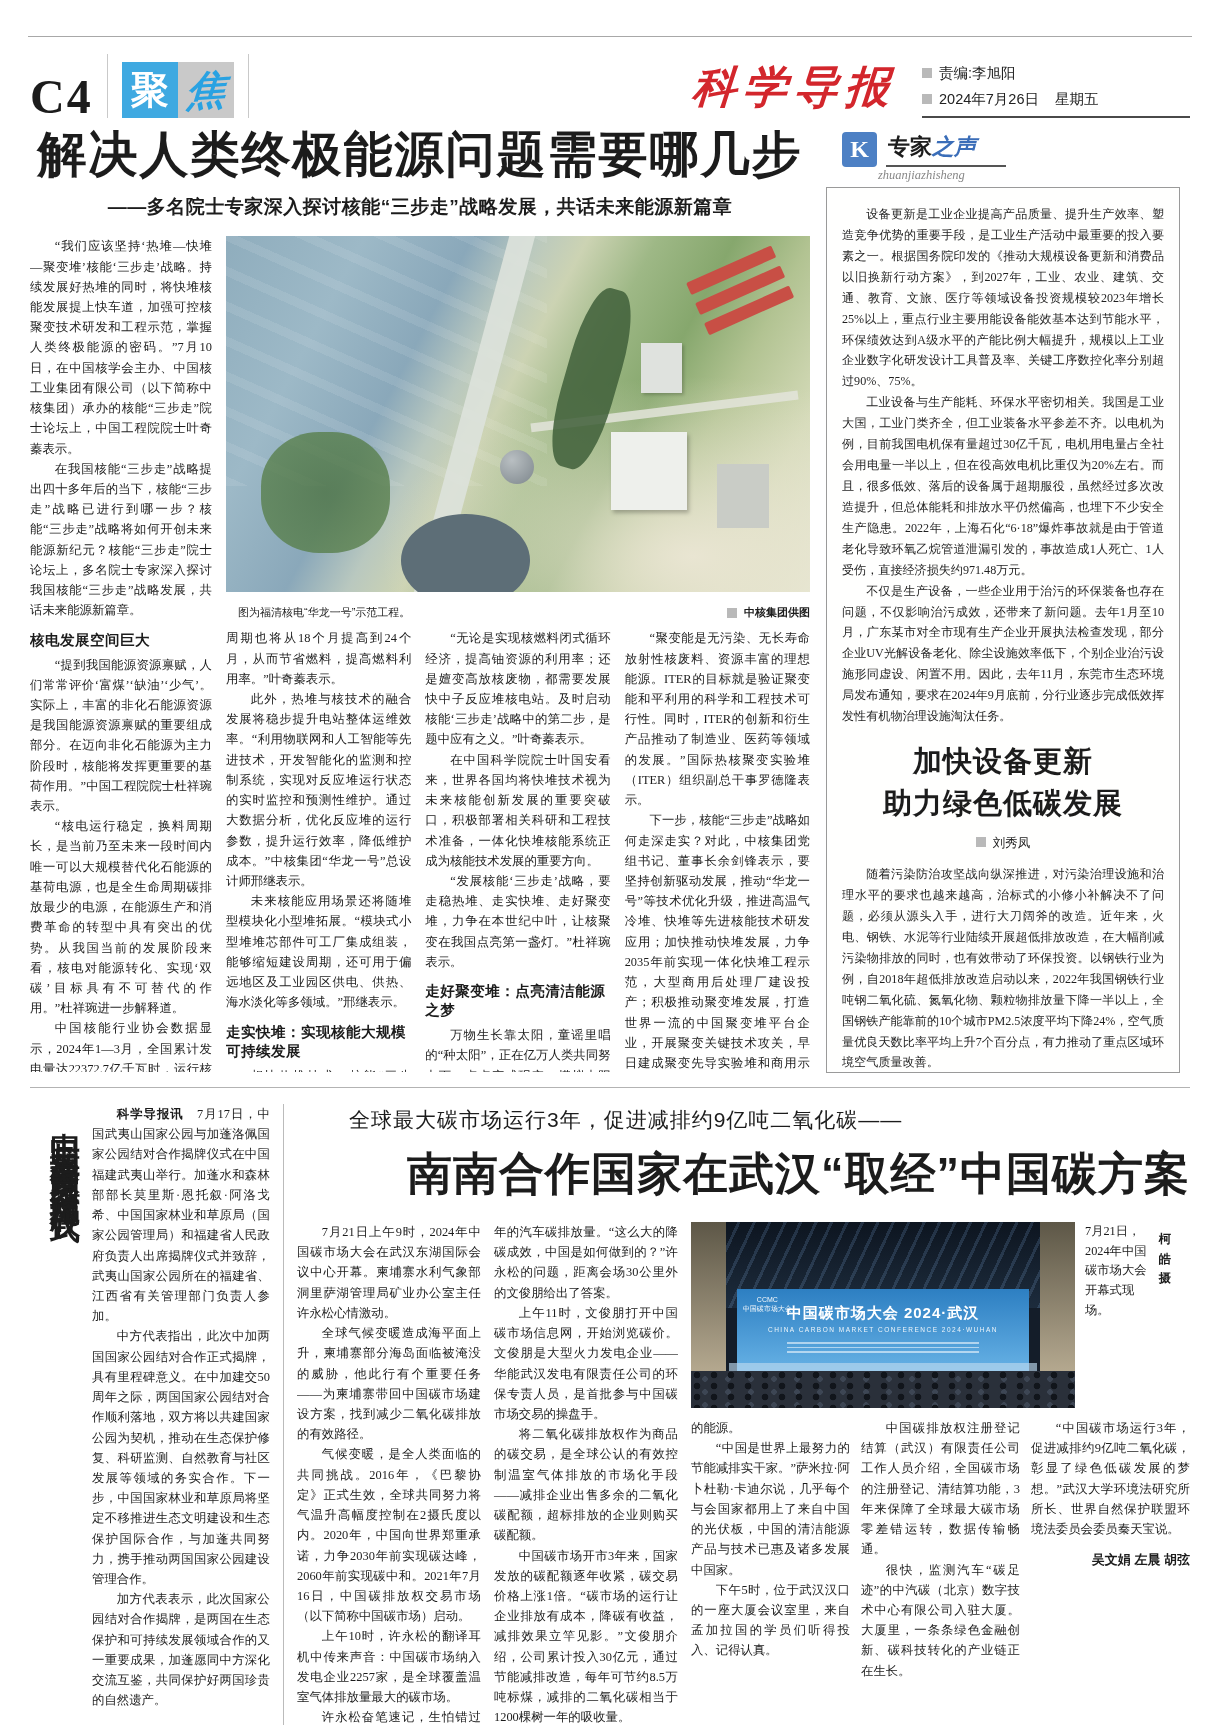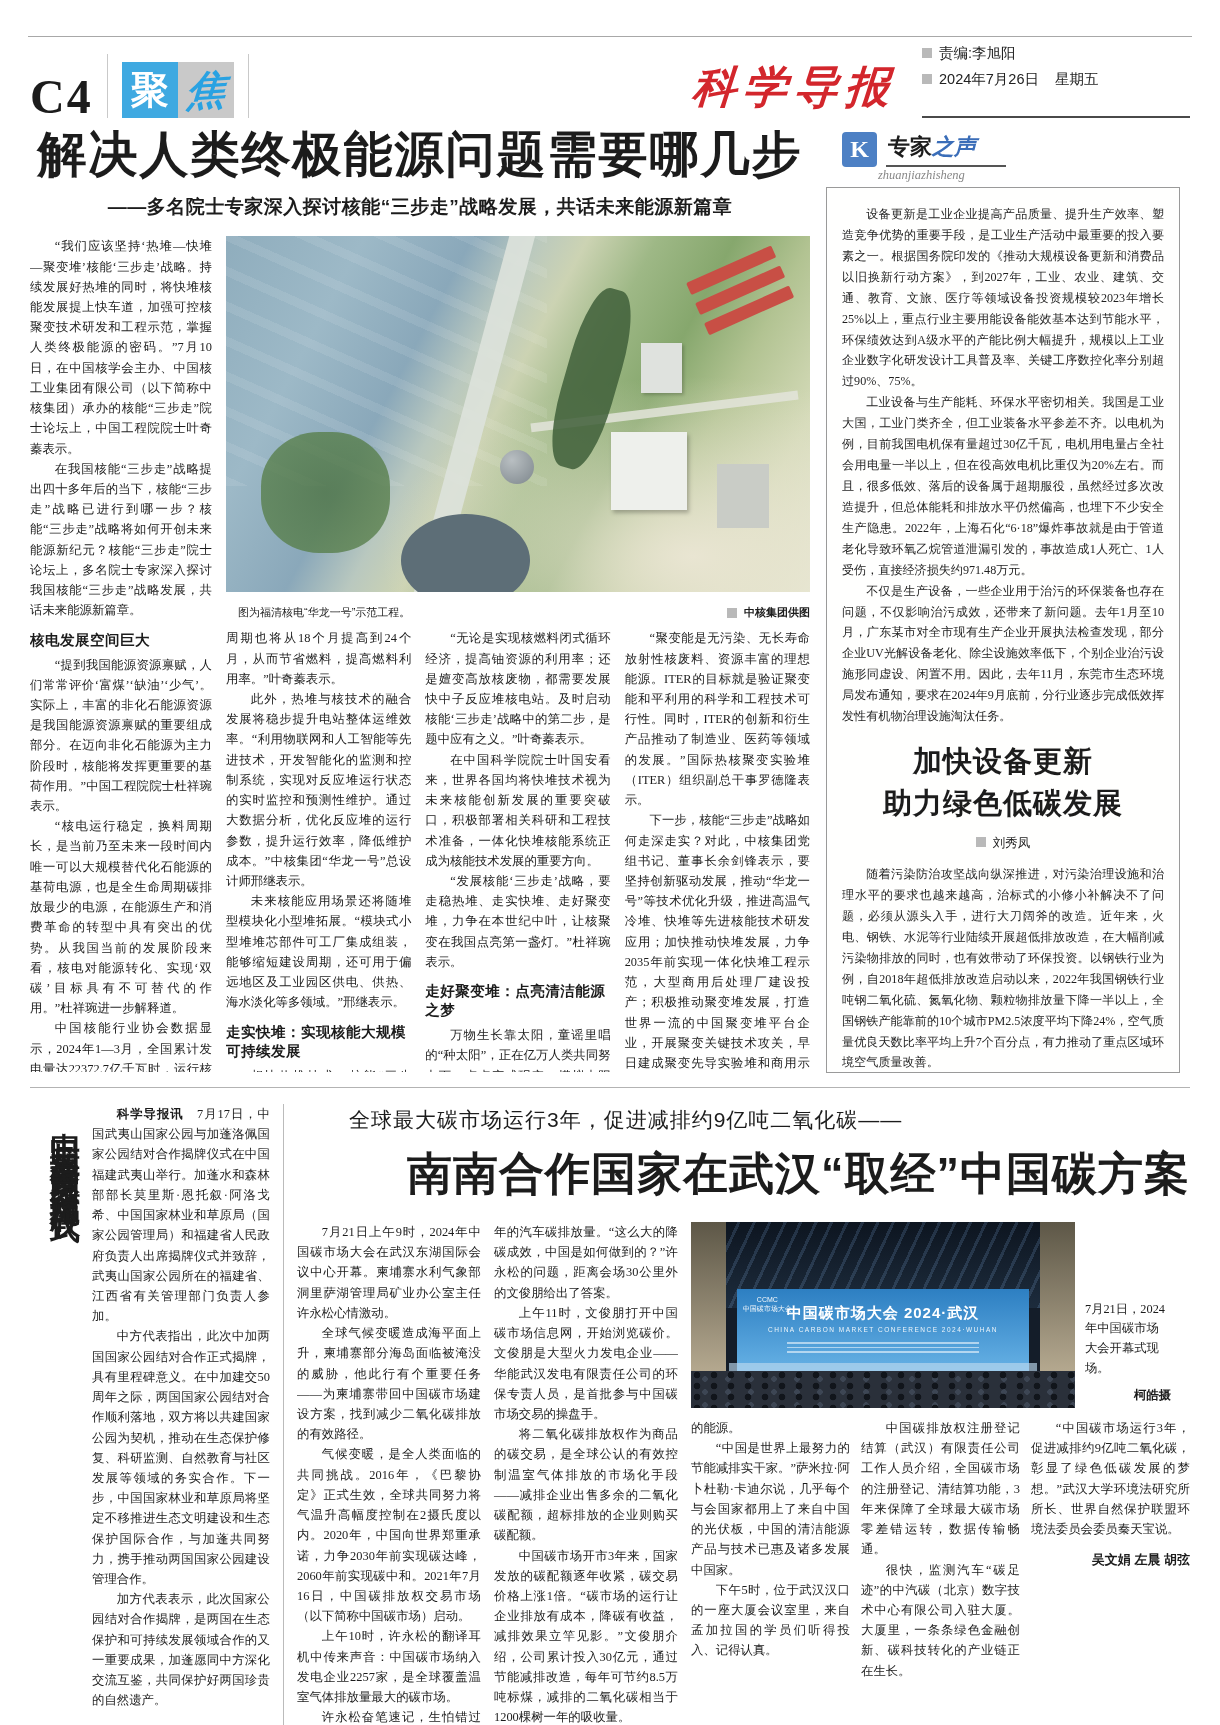--- a/index.html
+++ b/index.html
@@ -14,21 +14,21 @@
   .vdiv { width:1px; height:64px; background:#c9c9c9; margin:0 14px; align-self:flex-end; }
   .seclogo { display:flex; }
   .lg1 { width:56px; height:56px; background:#3fa9e1; color:#fff; font-family:"Liberation Sans",sans-serif;
          font-weight:900; font-size:38px; display:grid; place-items:center; }
   .lg2 { width:56px; height:56px; background:#c9c9c9; color:#29a2e2; font-weight:900; font-size:40px;
          display:grid; place-items:center; font-style:italic; }
   .lg2 span{ transform:skewX(-8deg) rotate(-4deg); display:block; }
   .hspace { flex:1; }
   .masthead { color:#d3262c; font-size:44px; font-weight:700; font-style:italic; letter-spacing:7px;
               line-height:1; padding-bottom:8px; transform:skewX(-4deg); }
-  .hd-info { margin-left:26px; width:268px; border-bottom:2px solid #4a4a4a; padding-bottom:24px;
+  .hd-info { margin-left:26px; width:268px; border-bottom:2px solid #4a4a4a; padding-bottom:4px;
              font-family:"Liberation Sans",sans-serif; font-size:14.5px; color:#222; line-height:1.8; }
   .sq { display:inline-block; width:10px; height:10px; background:#b9b9b9; margin-right:7px; }
   .wkday { margin-left:16px; }
 
   
   .main-zone { display:flex; gap:16px; padding:0 30px; margin-top:8px; }
   .main-left { width:780px; }
   .m-head h1 { font-family:"Liberation Sans",sans-serif; font-weight:900; font-size:49px;
                text-align:center; letter-spacing:2px; line-height:1.15; }
   .m-sub { font-family:"Liberation Sans",sans-serif; font-weight:700; font-size:19px; text-align:center;
@@ -92,21 +92,21 @@
   .bl-col { width:178px; height:608px; overflow:hidden; flex-shrink:0; }
   .b-div { width:1px; background:#bbb; margin:0 13px; }
   .carbon { flex:1; min-width:0; }
   .cb-kicker { font-family:"Liberation Sans",sans-serif; font-size:21px; margin:2px 0 10px 52px; letter-spacing:1px; }
   .cb-headline { font-family:"Liberation Sans",sans-serif; font-weight:900; font-size:45px;
                  text-align:right; letter-spacing:1px; margin-bottom:18px; }
   .cb-body { display:flex; gap:13px; height:506px; overflow:hidden; }
   .cb-col { width:184px; flex-shrink:0; }
   .cb-right { flex:1; display:flex; flex-direction:column; min-width:0; }
   .cb-prow { display:flex; gap:10px; }
-  .p2-cap { width:86px; font-size:12.3px; line-height:1.6; display:flex; flex-direction:column;
+  .p2-cap { width:86px; font-size:12.3px; line-height:1.6; display:flex; flex-direction:row;
             justify-content:flex-end; padding-bottom:2px; }
   .p2-credit { font-weight:700; text-align:right; margin-top:8px; font-family:"Liberation Sans",sans-serif; }
   .cb-cols { display:flex; gap:11px; margin-top:10px; flex:1; overflow:hidden; }
   .cb-colsm { flex:1; min-width:0; }
 
   
   .photo2 { width:384px; height:186px; position:relative; overflow:hidden; background:#141d29; flex-shrink:0; }
   .p2-beams { position:absolute; left:0; right:0; top:0; height:46%;
       background:linear-gradient(#0d1520,#1d2c3d),
       repeating-linear-gradient(115deg, rgba(140,190,255,.16) 0 3px, rgba(0,0,0,0) 3px 14px);

